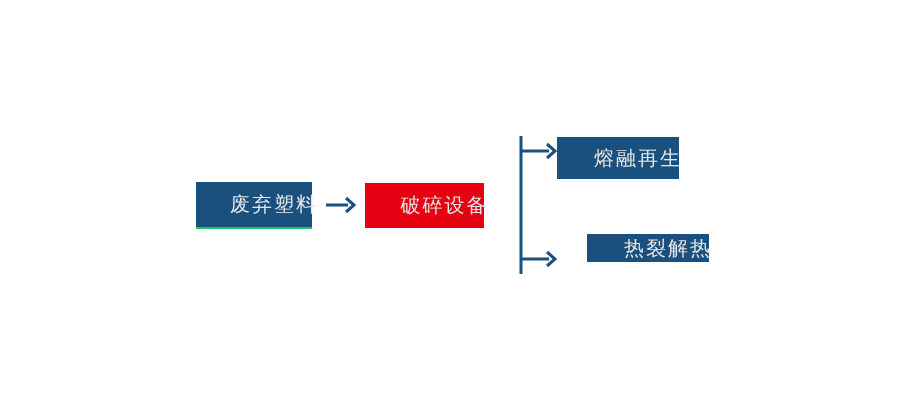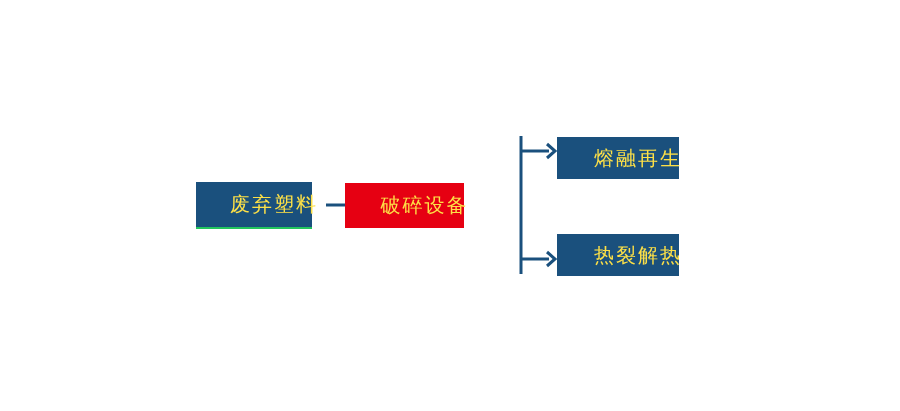--- a/index.html
+++ b/index.html
@@ -19,39 +19,39 @@
     position: absolute;
     left: 0;
     top: 0;
     pointer-events: none;
   }
   .node {
     position: absolute;
     display: flex;
     align-items: center;
     justify-content: center;
-    color: #fde047;
+    color: #e5e5e5;
     font-size: 20px;
     letter-spacing: 2px;
     white-space: nowrap;
     box-sizing: border-box;
     padding-left: 40px;
   }
   .node-source {
     left: 196px; top: 182px; width: 116px; height: 47px;
     border-bottom: 2px solid #22c55e;
   }
   .node-process {
-    left: 345px; top: 183px; width: 119px; height: 45px;
+    left: 365px; top: 183px; width: 119px; height: 45px;
   }
   .node-top {
     left: 557px; top: 137px; width: 122px; height: 42px;
   }
   .node-bottom {
-    left: 557px; top: 234px; width: 122px; height: 42px;
+    left: 587px; top: 234px; width: 122px; height: 28px;
   }
 </style>
 </head>
 <body>
 
 <div class="canvas">
 
   <svg class="connectors" width="900" height="411" viewBox="0 0 900 411">
 
     <line x1="326" y1="205" x2="348" y2="205" stroke-width="3" stroke="#1a507d"></line>

